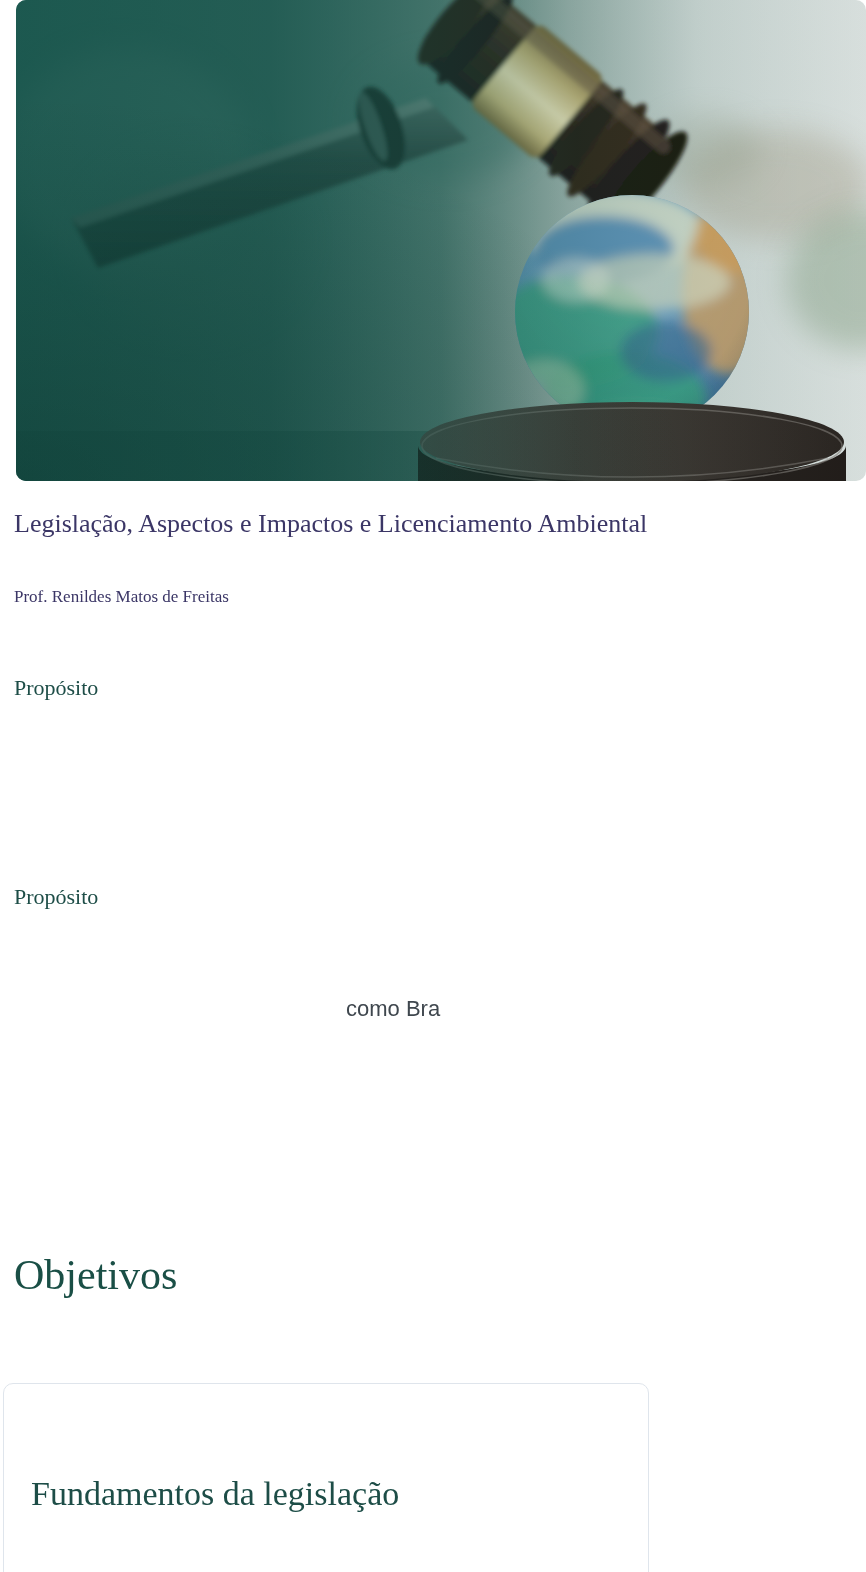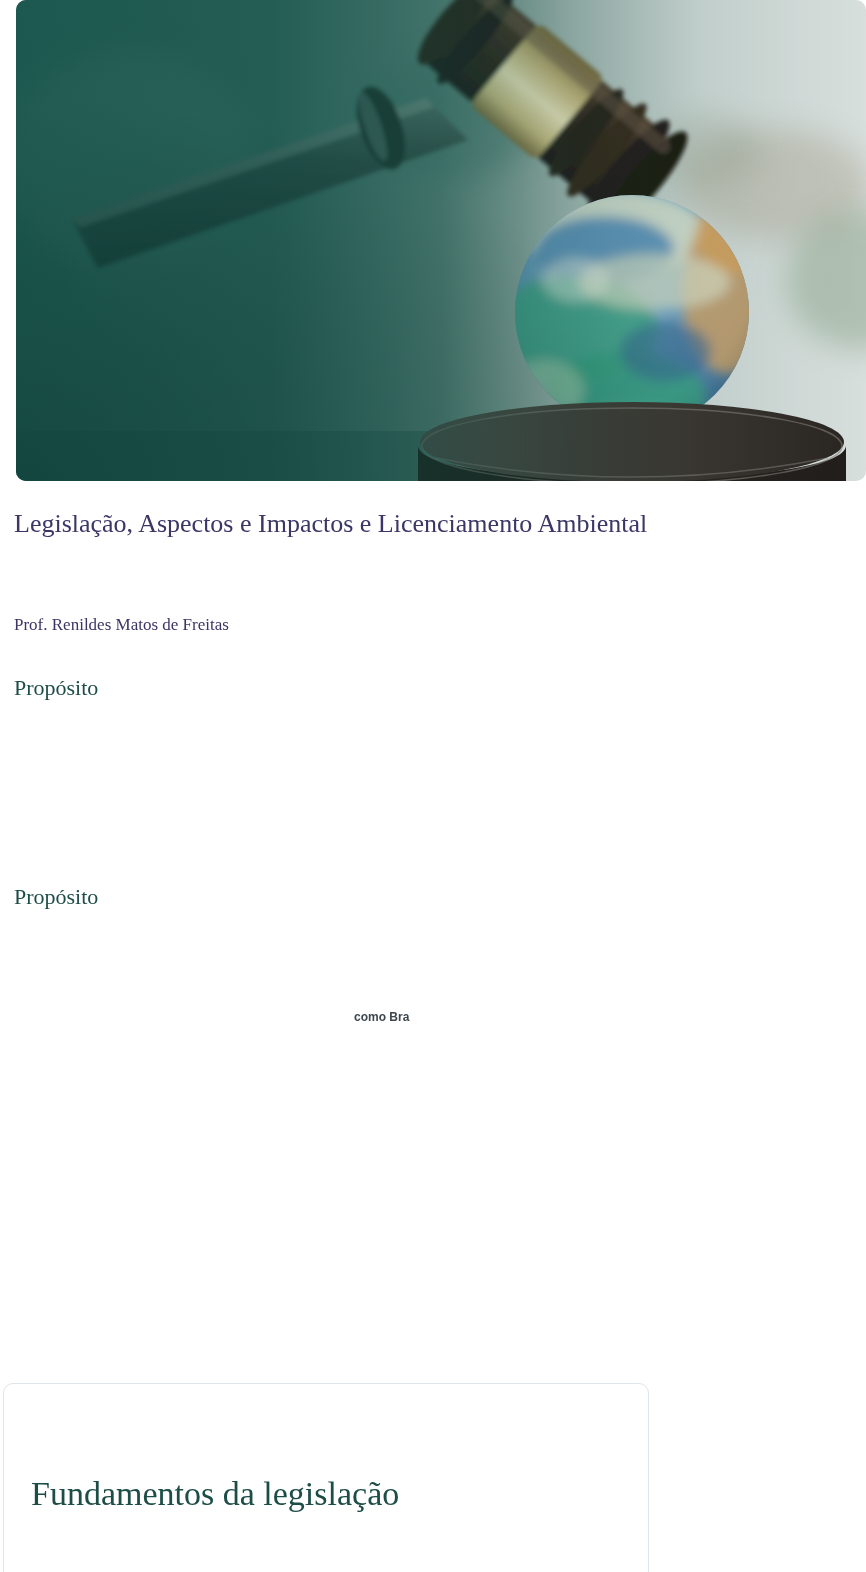--- a/index.html
+++ b/index.html
@@ -35,21 +35,21 @@
     width: 640px;
     margin: 0;
     font-family: "Liberation Serif", "DejaVu Serif", serif;
     font-weight: 400;
     font-size: 26px;
     line-height: 38px;
     color: #3b3666;
   }
   .instructor {
     position: absolute;
-    top: 133px;
+    top: 105px;
     left: 14px;
     margin: 0;
     font-family: "Liberation Serif", "DejaVu Serif", serif;
     font-size: 17px;
     line-height: 22px;
     color: #3b3666;
   }
   .section-heading {
     position: absolute;
     left: 14px;
@@ -69,25 +69,24 @@
     width: 620px;
     margin: 0;
     font-size: 17px;
     line-height: 33px;
     color: #414950;
   }
   .partial-text {
     position: absolute;
     top: 509px;
     left: 338px;
-    margin: 16px;
-    font-size: 12px;
+    margin: 8px;
+    font-size: 22px;
     line-height: 22px;
     color: #3f474e;
-    font-weight: bold;
   }
   .objectives-heading {
     position: absolute;
     top: 768px;
     left: 14px;
     margin: 0;
     font-family: "Liberation Serif", "DejaVu Serif", serif;
     font-weight: 400;
     font-size: 42px;
     line-height: 52px;
@@ -249,17 +248,18 @@
 
 <main class="content">
   <h1 class="course-title">Legislação, Aspectos e Impactos e Licenciamento Ambiental</h1>
   <p class="instructor">Prof. Renildes Matos de Freitas</p>
 
   <h2 class="section-heading h-descricao">Propósito</h2>
 
   <h2 class="section-heading h-proposito">Propósito</h2>
   <p class="partial-text">como Bra</p>
 
+  <h2 class="objectives-heading">Objetivos</h2>
 
   <div class="objective-card">
     <h3 class="objective-card-title">Fundamentos da legislação</h3>
   </div>
 </main>
 
 </body></html>

